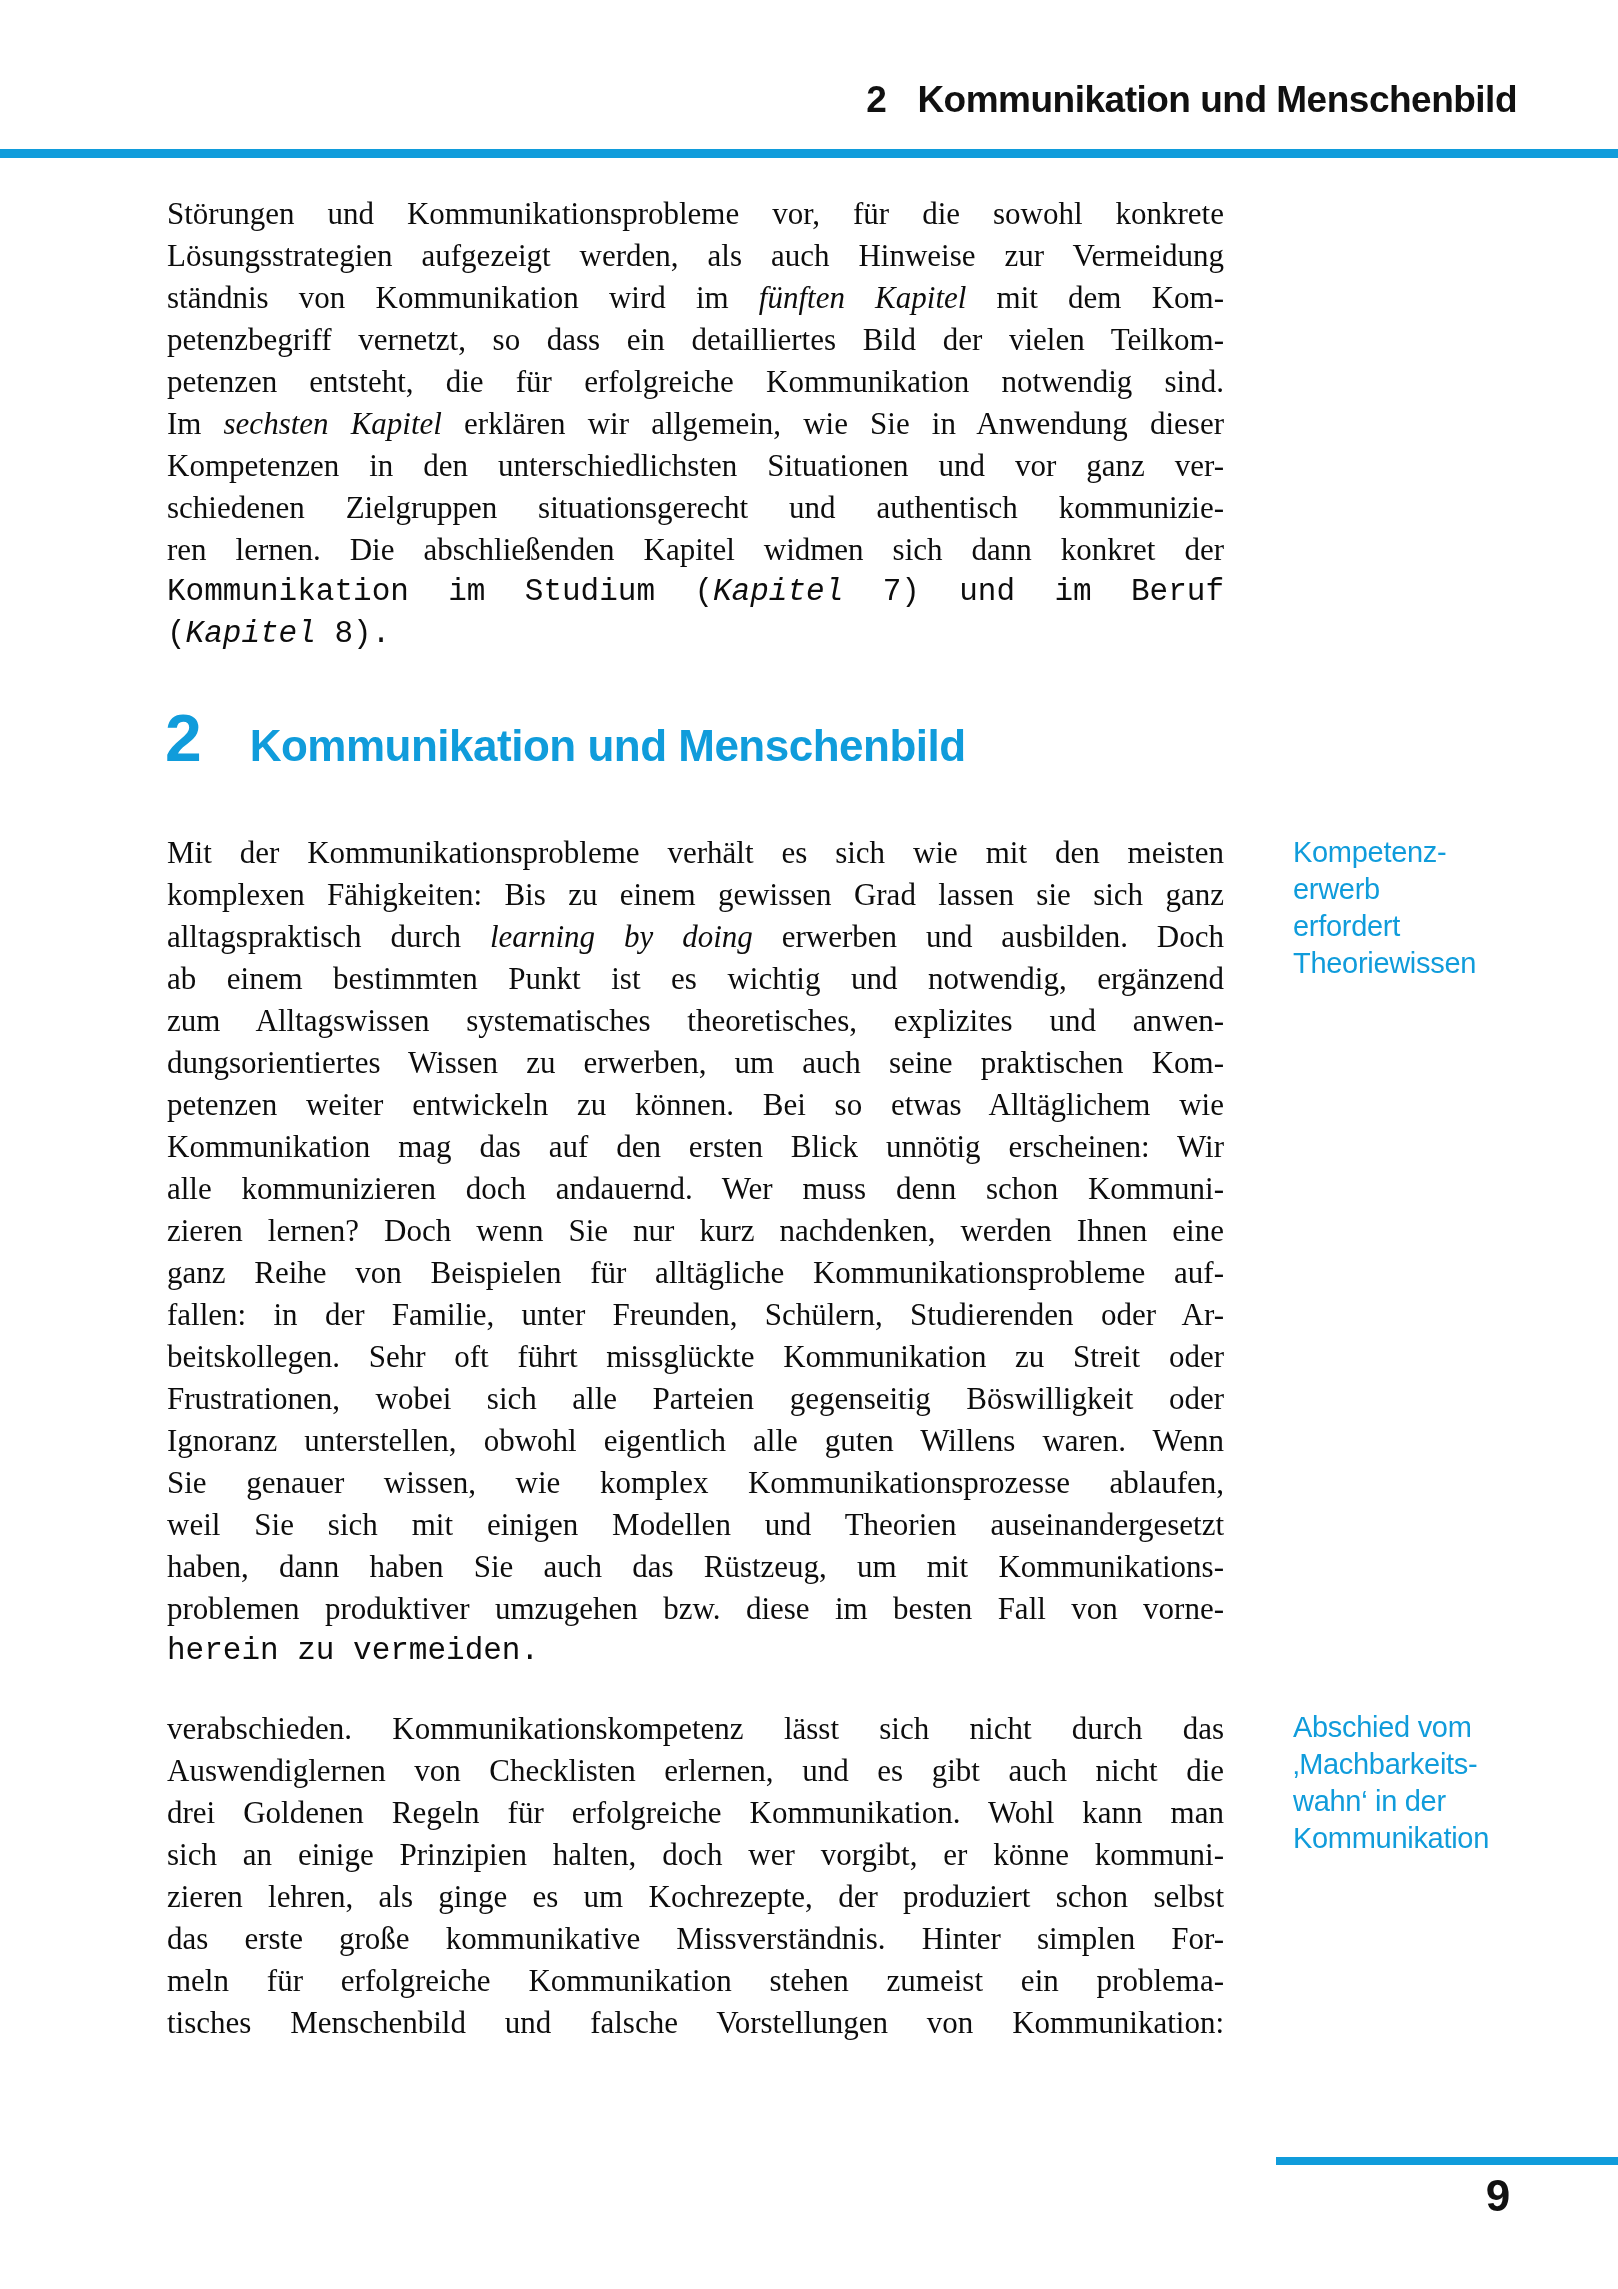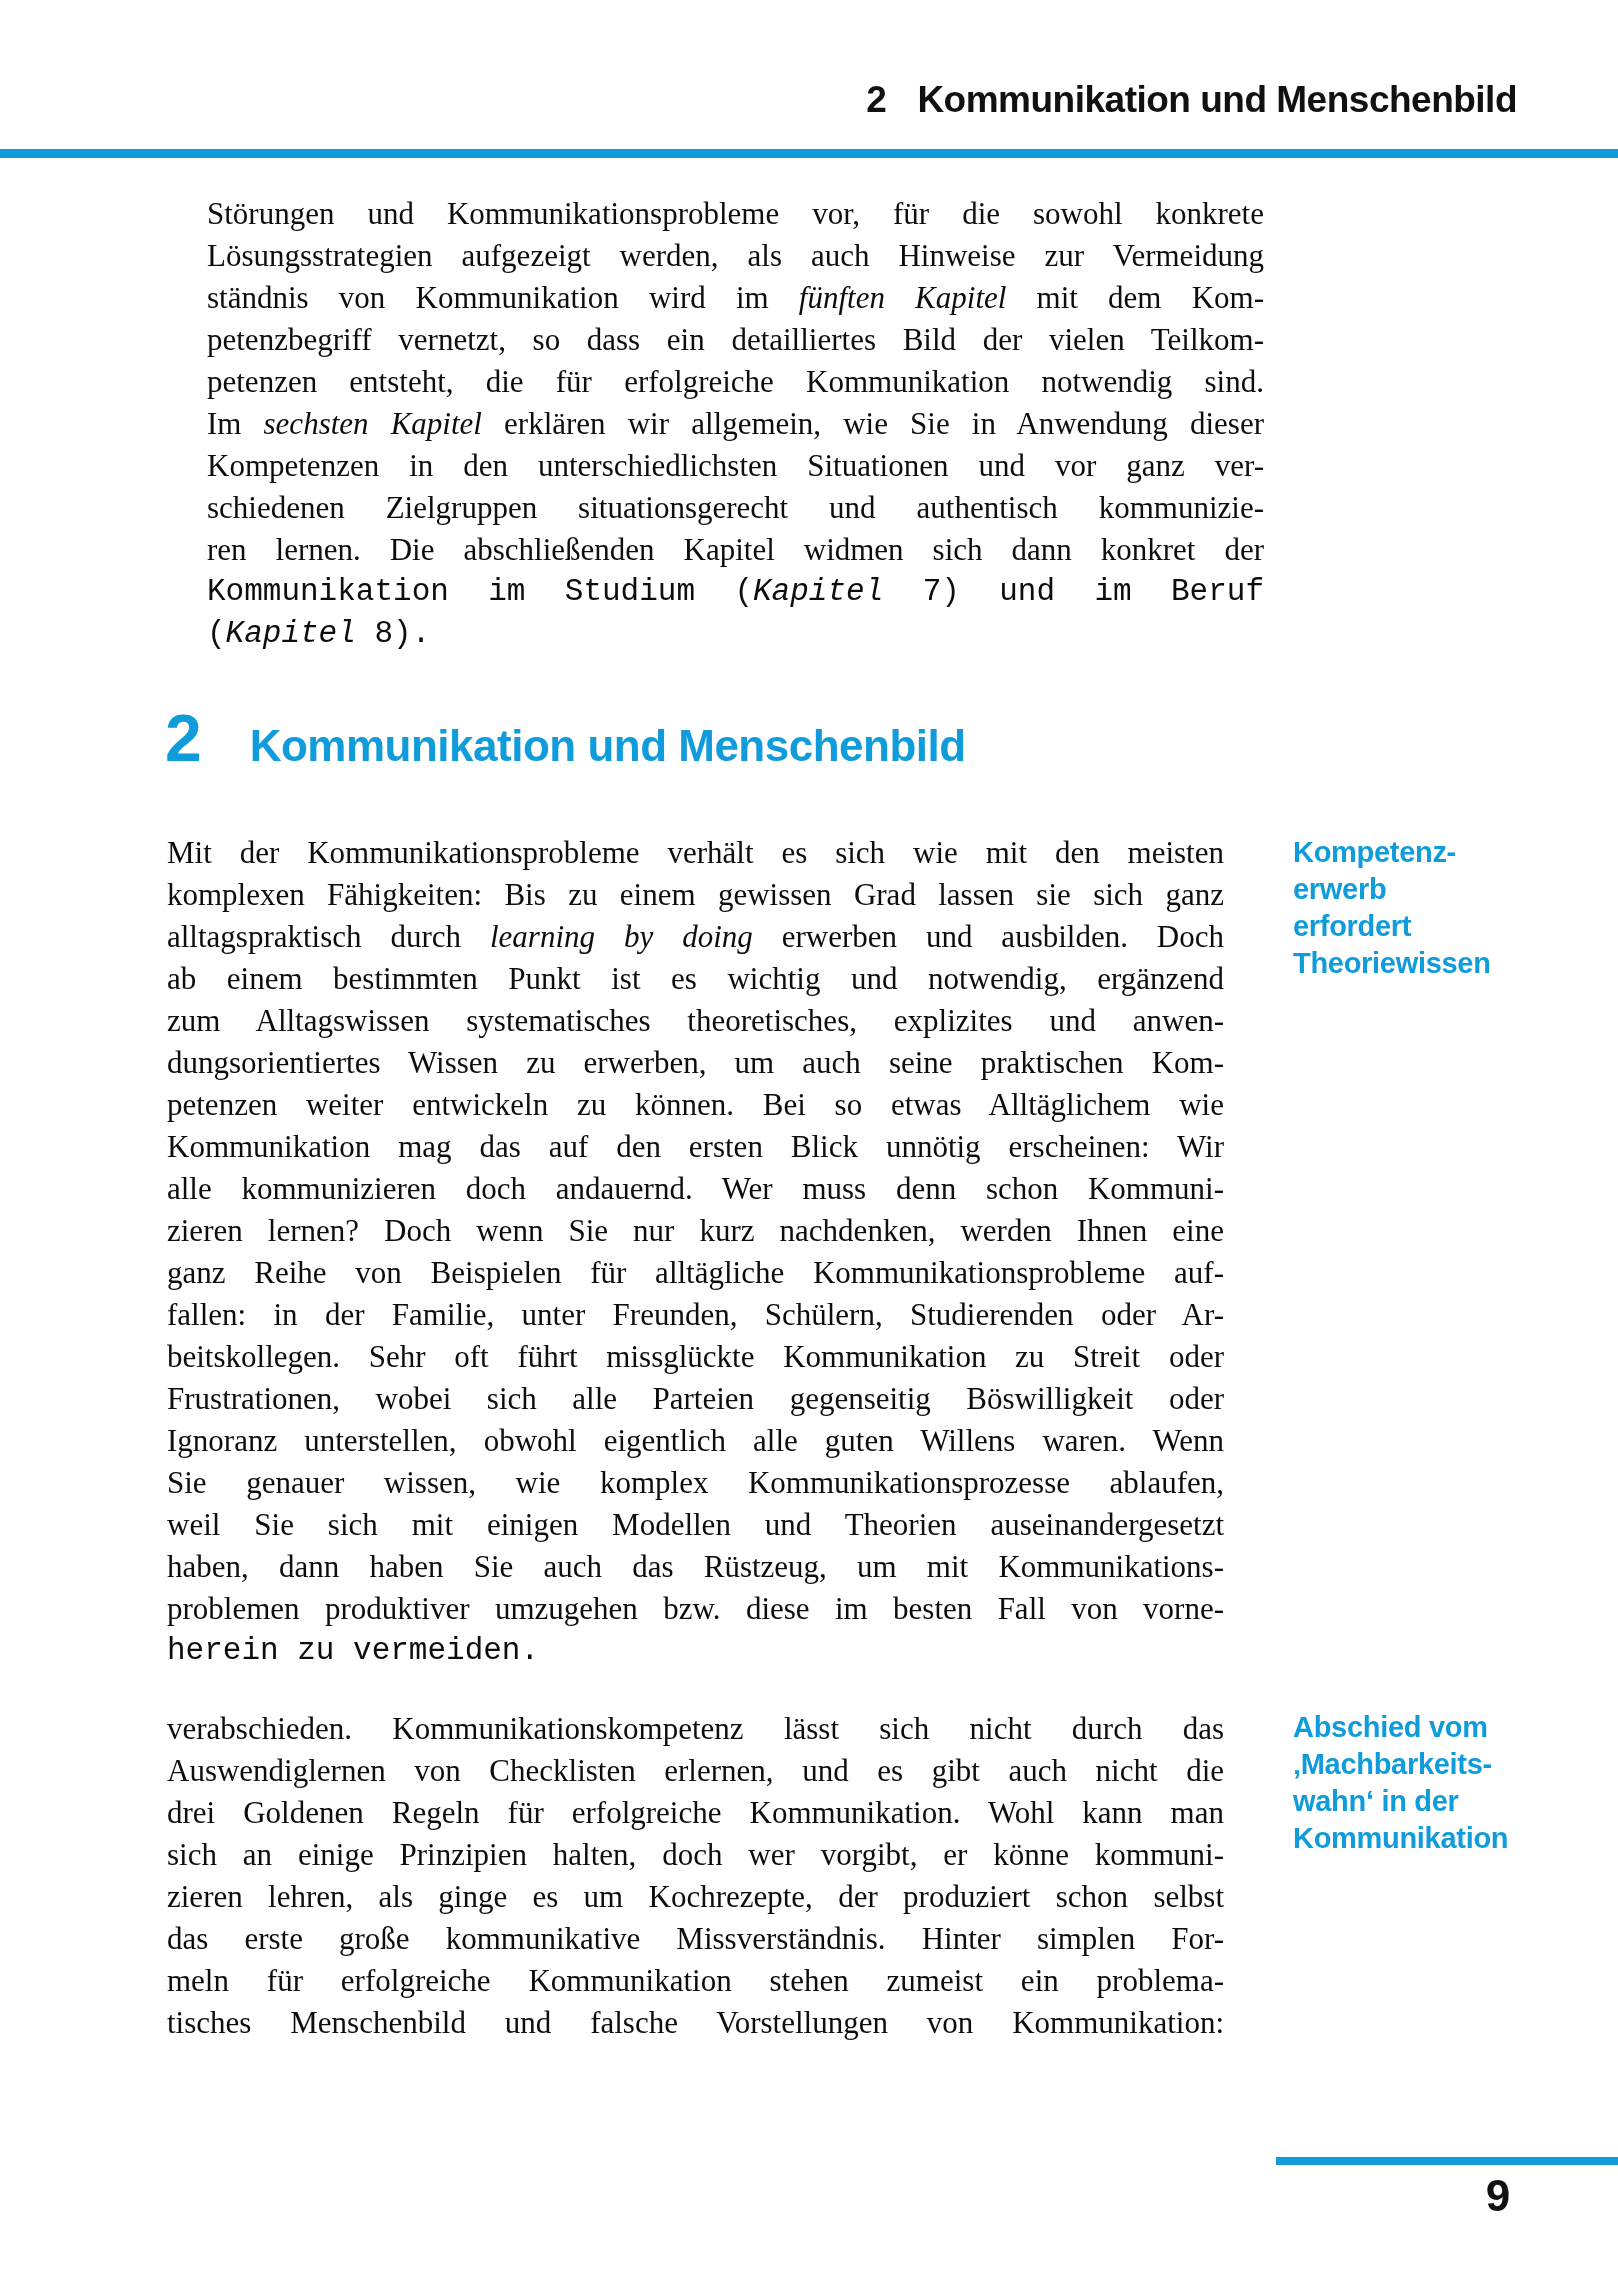--- a/index.html
+++ b/index.html
@@ -41,21 +41,21 @@
     left: 167px;
     width: 1057px;
     font-size: 31px;
     line-height: 42px;
     color: var(--body-ink);
   }
   .bodytext .line { text-align: justify; text-align-last: justify; }
   .bodytext .line.last { text-align-last: left; font-family: Liberation Mono, monospace; }
   .it { font-style: italic; }
 
-  .para1 { top: 193px; margin-left: 40px; }
+  .para1 { top: 193px; }
   .para2 { top: 832px; }
   .para3 { top: 1708px; }
 
   
   .section-heading {
     position: absolute;
     left: 165px;
     top: 705px;
     display: flex;
     align-items: baseline;
@@ -66,21 +66,21 @@
   }
   .sh-num { font-size: 66px; line-height: 1; }
   .sh-title { font-size: 44px; line-height: 1; margin-left: 48px; letter-spacing: -0.5px; }
 
   
   .note {
     position: absolute;
     left: 1293px;
     width: 258px;
     font-family: "Liberation Sans", sans-serif;
-    font-weight: bold;
+    font-weight: normal;
     font-size: 29px;
     line-height: 37px;
     color: var(--accent);
     letter-spacing: -0.3px;
   }
   .note .line { text-align: left; text-align-last: auto; }
   .note1 { top: 834px; }
   .note2 { top: 1709px; }
 
   

